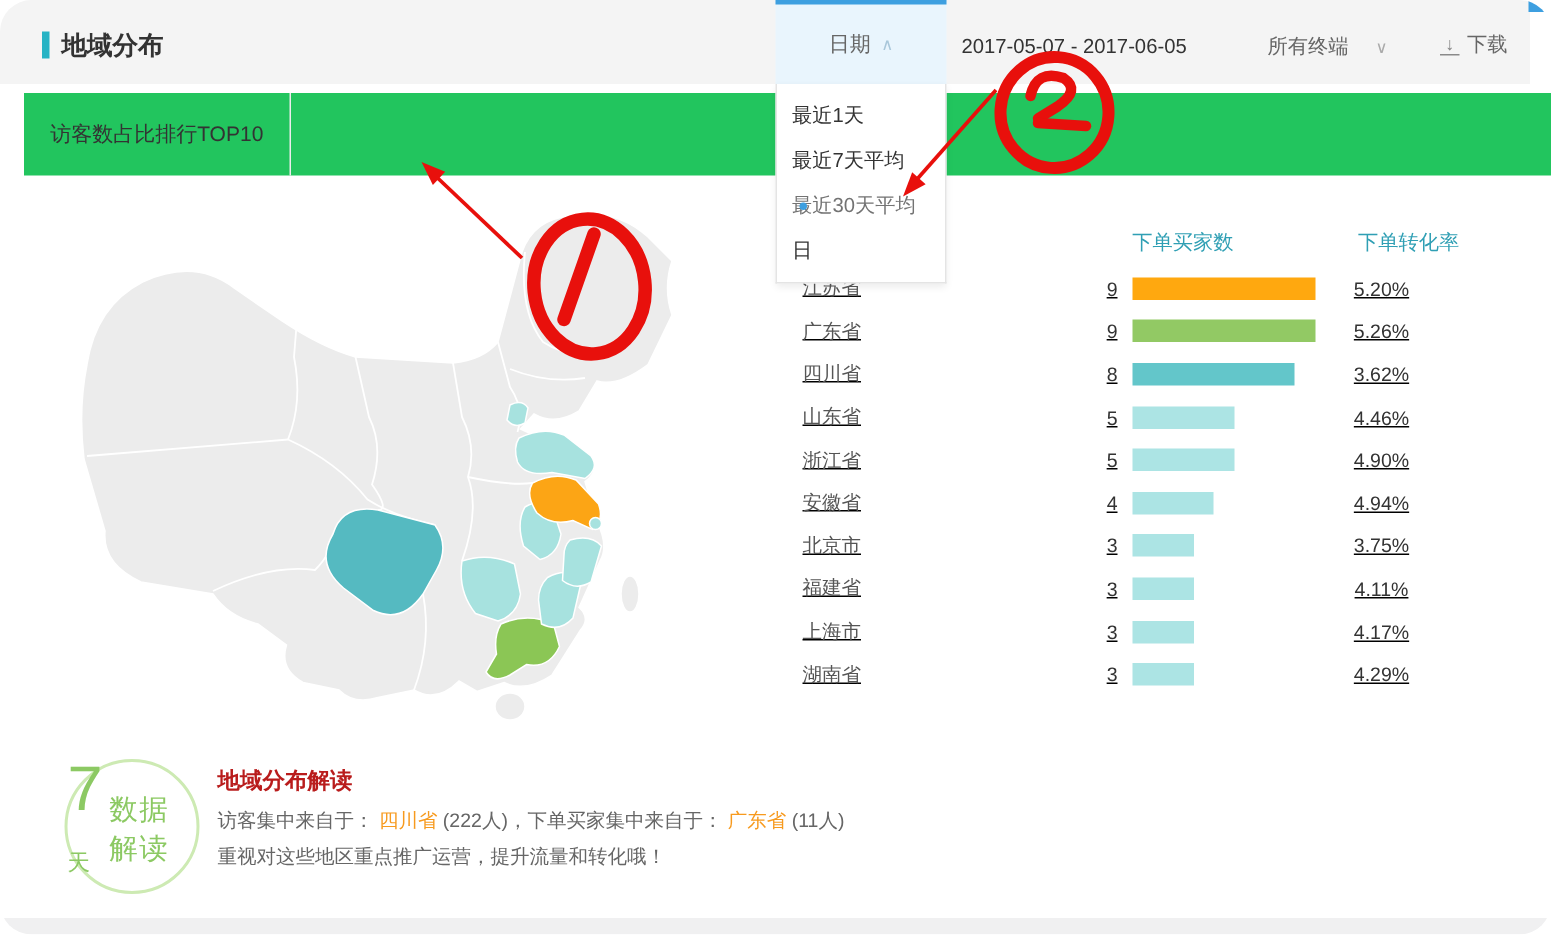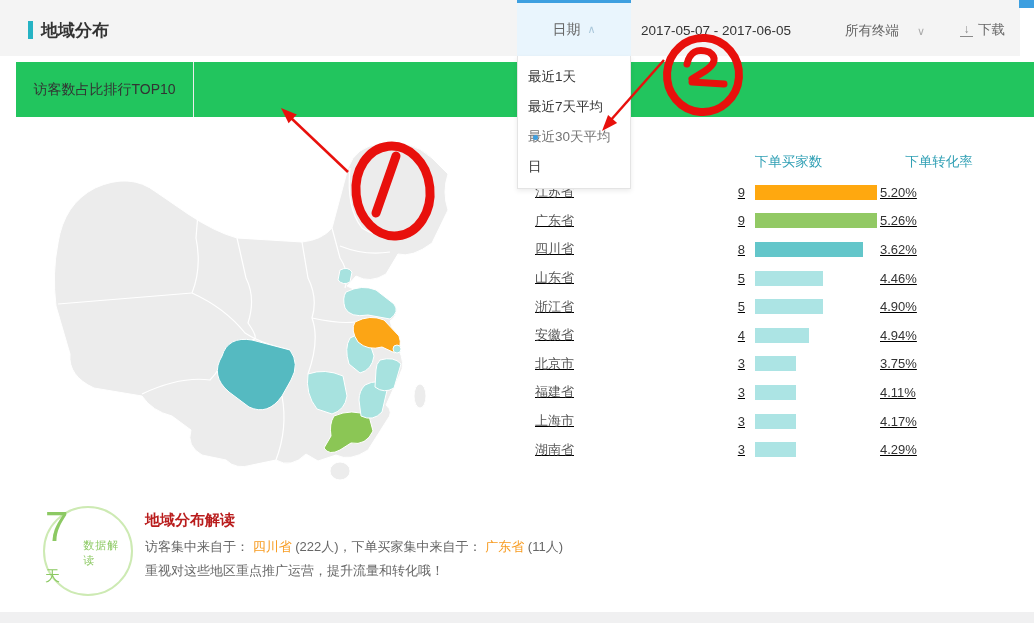--- a/index.html
+++ b/index.html
@@ -1,18 +1,18 @@
 <!DOCTYPE html>
 <html><head>
 <meta charset="utf-8">
 <style>
   * { margin:0; padding:0; box-sizing:border-box; }
   html,body { background:#fff; }
   body { font-family:"Liberation Sans","DejaVu Sans",sans-serif; }
-  #app { position:relative; width:1034px; height:623px; background:#fff; overflow:hidden; }
+  #app { position:relative; width:1034px; height:623px; background:#fff; overflow:hidden;border-radius:21px; }
 
   
   .hdr { position:absolute; left:0; top:0; width:1020px; height:56px; background:#f4f4f4; }
   .hdr-gap { position:absolute; left:0; top:56px; width:1020px; height:6px; background:#fff; }
   .title-wrap { position:absolute; left:28px; top:20px; height:20px; display:flex; align-items:center; }
   .title-bar { width:5px; height:18px; background:#26b3c4; margin-right:8px; }
   .page-title { font-size:17px; font-weight:bold; color:#333; }
 
   .date-btn { position:absolute; left:517px; top:0; width:114px; height:56px;
     background:#e9f5fd; border-top:3px solid #3d9fe0; color:#666; font-size:14px;
@@ -44,35 +44,35 @@
   
   .col-hdr { position:absolute; top:153px; font-size:13.5px; color:#2f9fb4; }
   .col-hdr.buyers { left:741px; width:95px; text-align:center; }
   .col-hdr.rate   { left:898px; width:82px; text-align:center; }
   .rows { position:absolute; left:535px; top:178px; width:427px; }
   .crow { display:flex; align-items:center; height:28.6px;text-decoration:underline; }
   .rlabel { width:75px; font-size:13px; color:#555; }
   .rval { width:45px; margin-left:90px; text-align:right; font-size:13px; color:#333; }
   .rtrack { width:135px; padding-left:10px; }
   .rbar { display:block; height:15px; }
-  .rpct { flex:1; text-align:left; font-size:13px; color:#333; }
+  .rpct { flex:1; text-align:center; font-size:13px; color:#333; }
 
   
   .map-box { position:absolute; left:50px; top:128px; width:460px; height:360px; }
   .map-box svg { width:100%; height:100%; }
   .map-box path, .map-box ellipse, .map-box circle { stroke:#fff; stroke-width:1; }
   .map-box .border { fill:none; stroke:#fff; stroke-width:1.2; }
 
   
   .badge { position:absolute; left:43px; top:506px; width:90px; height:90px; border:2px solid #cdeab3; border-radius:50%;
     display:flex; flex-direction:row; align-items:center; justify-content:center; color:#8cc963; background:#fff; }
   .badge-top { line-height:40px; }
   .badge-num { font-size:42px; }
   .badge-unit { font-size:15px; }
-  .badge-cap { font-size:11px; margin-top:3px; letter-spacing:1px; }
+  .badge-cap { font-size:19px; margin-top:3px; letter-spacing:1px; }
   .insight-title { position:absolute; left:145px; top:511px; font-size:15px; font-weight:bold; color:#b91c1c; }
   .insight-l1 { position:absolute; left:145px; top:538px; font-size:13px; color:#666; }
   .insight-l1 .orange { color:#f79a1e; cursor:pointer; }
   .insight-l2 { position:absolute; left:145px; top:562px; font-size:13px; color:#666; }
 
   .footer { position:absolute; left:0; top:612px; width:1034px; height:11px; background:#f0f0f1; }
 
   
   .annot { position:absolute; left:0; top:0; width:1034px; height:623px; pointer-events:none; z-index:40; }
 </style>

